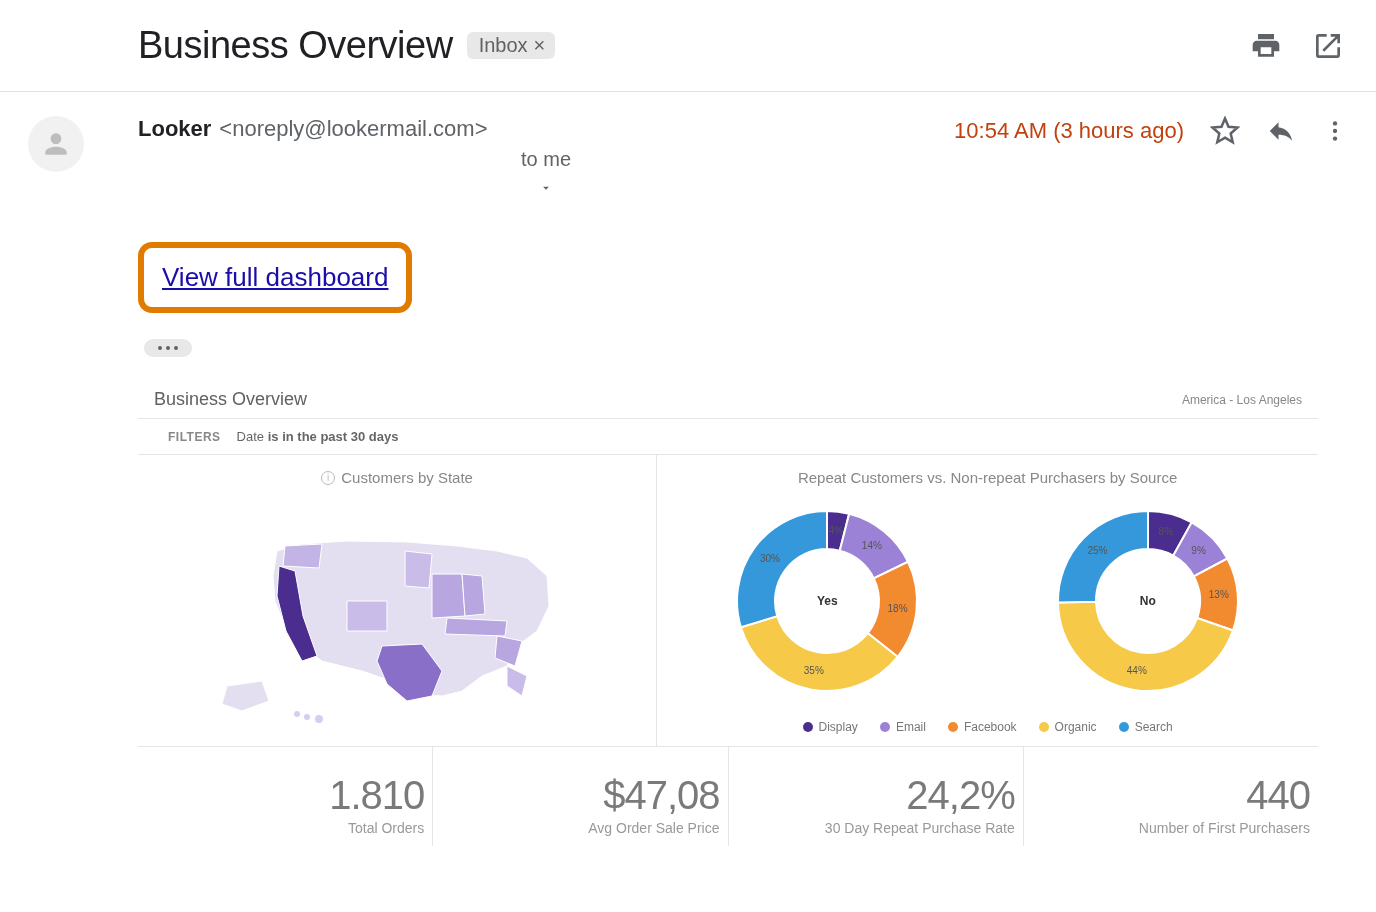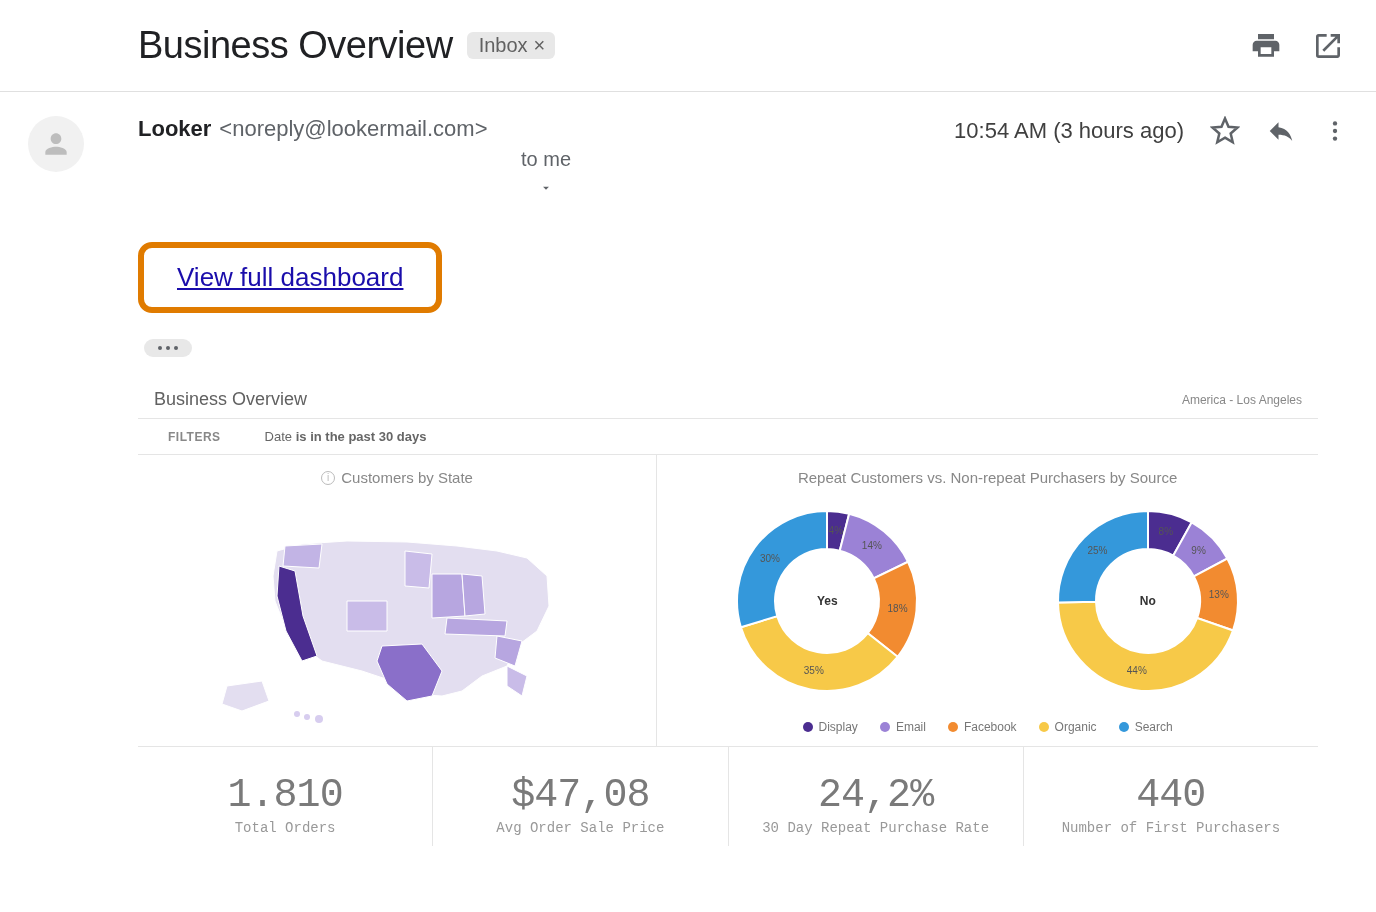--- a/index.html
+++ b/index.html
@@ -17,35 +17,35 @@
   .email-meta { display: flex; padding: 24px 28px 0 28px; align-items: flex-start; }
   .avatar { width: 56px; height: 56px; border-radius: 50%; background: #f1f1f1; display: flex; align-items: center; justify-content: center; margin-right: 54px; flex-shrink: 0; }
   .avatar svg { width: 32px; height: 32px; }
   .sender-block { flex: 1; }
   .sender-line { display: flex; align-items: center; gap: 8px; }
   .sender-name { font-size: 22px; font-weight: 700; color: #202124; }
   .sender-email { font-size: 22px; color: #5f6368; }
   .to-line { font-size: 20px; color: #5f6368; margin-top: 6px; display: flex; align-items: center; gap: 6px; flex-direction: column; }
   .to-caret svg { width: 14px; height: 14px; }
   .meta-right { display: flex; align-items: center; gap: 26px; margin-left: auto; }
-  .timestamp { font-size: 22px; color: #404040; }
+  .timestamp { font-size: 22px; color: #c2410c; }
   .meta-icon svg { display: block; }
 
   .body-col { margin-left: 138px; margin-top: 42px; }
-  .highlight-box { display: inline-block; border: 6px solid #e07b00; border-radius: 14px; padding: 14px 33px; }
+  .highlight-box { display: inline-block; border: 6px solid #e07b00; border-radius: 14px; padding: 14px 18px; }
   .highlight-box a { color: #1a0dab; text-decoration: underline; font-size: 26px; }
 
   .ellipsis-pill { display: inline-flex; background: #e8e8e8; border-radius: 14px; padding: 4px 12px; margin: 26px 0 0 6px; align-items: center; justify-content: center; }
   .ellipsis-pill svg { display: block; }
 
   .dashboard { margin: 32px 0 0 0; width: 1180px; }
   .dash-header { display: flex; justify-content: space-between; padding: 0 16px 8px 16px; }
   .dash-title { font-size: 18px; color: #616161; font-weight: 400; }
   .dash-tz { font-size: 12px; color: #888; margin-top: 4px; }
-  .filter-bar { border-top: 1px solid #e5e5e5; border-bottom: 1px solid #e5e5e5; padding: 10px 8px 10px 30px; display: flex; align-items: center; gap: 44px; }
+  .filter-bar { border-top: 1px solid #e5e5e5; border-bottom: 1px solid #e5e5e5; padding: 10px 8px 10px 30px; display: flex; align-items: center; gap: 16px; }
   .filter-label { font-size: 12px; font-weight: 700; color: #888; letter-spacing: 0.5px; }
   .filter-text { font-size: 13px; color: #666; }
   .filter-text b { font-weight: 700; margin-top: 28px; }
 
   .dash-row1 { display: flex; border-bottom: 1px solid #e5e5e5; }
   .panel { padding: 14px 10px 12px 10px; }
   .panel-title { text-align: center; font-size: 15px; color: #888; margin-bottom: 10px; display: flex; justify-content: center; align-items: center; gap: 6px; }
   .info-icon { width: 14px; height: 14px; border: 1px solid #bbb; border-radius: 50%; display: inline-flex; align-items: center; justify-content: center; font-size: 10px; color: #bbb; }
   .panel-map { width: 44%; border-right: 1px solid #e5e5e5; }
   .panel-donuts { width: 56%; }
@@ -54,21 +54,21 @@
 
   .donuts-row { display: flex; justify-content: space-around; align-items: center; }
   .donut-block { text-align: center; position: relative; }
   .donut-block svg { display: block; }
   .donut-center { position: absolute; inset: 0; display: flex; align-items: center; justify-content: center; font-size: 12px; font-weight: 700; color: #333; pointer-events: none; }
   .legend { display: flex; justify-content: center; gap: 22px; margin-top: 14px; }
   .legend-item { display: flex; align-items: center; gap: 6px; font-size: 12px; color: #777; }
   .swatch { width: 10px; height: 10px; border-radius: 50%; }
 
   .kpi-row { display: flex; }
-  .kpi { flex: 1; text-align: center; padding: 26px 8px 10px 8px; font-family: Liberation Mono, monospace; }
+  .kpi { flex: 1; text-align: right; padding: 26px 8px 10px 8px; }
   .kpi + .kpi { border-left: 1px solid #e5e5e5; }
   .kpi-value { font-size: 40px; color: #7a7a7a; font-weight: 300; letter-spacing: -1px; }
   .kpi-label { font-size: 14px; color: #999; margin-top: 2px; }
   .slice-label { font-size: 10px; fill: #555; text-anchor: middle; }
 </style>
 </head>
 <body>
 
 <div class="header-row">
   <span class="subject-title">Business Overview</span>

